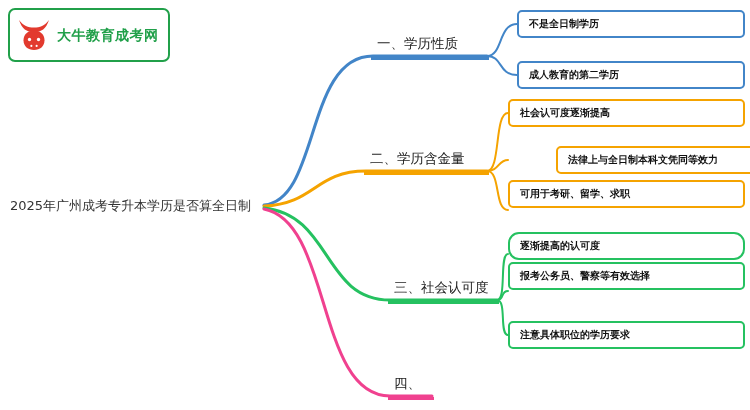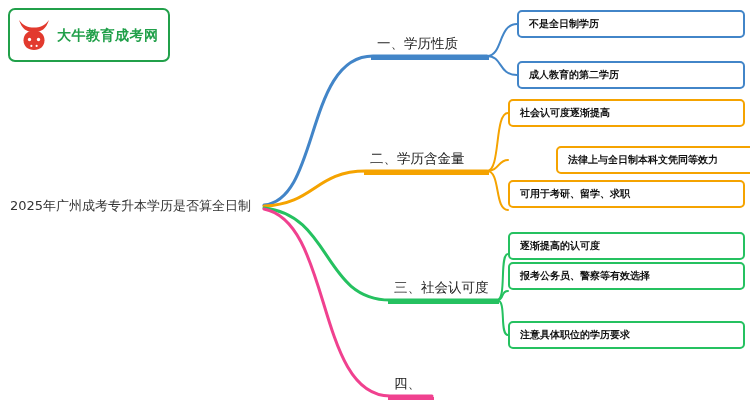--- a/index.html
+++ b/index.html
@@ -91,15 +91,15 @@
 <div class="branch-label bl3">三、社会认可度</div>
 <div class="branch-label bl4">四、</div>
 
 <div class="node-box c1" style="top:10px;">不是全日制学历</div>
 <div class="node-box c1" style="top:61px;">成人教育的第二学历</div>
 
 <div class="node-box c2" style="top:99px;">社会认可度逐渐提高</div>
 <div class="node-box c2" style="top:146px;margin-left:48px;">法律上与全日制本科文凭同等效力</div>
 <div class="node-box c2" style="top:180px;">可用于考研、留学、求职</div>
 
-<div class="node-box c3" style="top:232px;">逐渐提高的认可度</div>
+<div class="node-box c3" style="top:232px;border-radius:11px;">逐渐提高的认可度</div>
 <div class="node-box c3" style="top:262px;">报考公务员、警察等有效选择</div>
 <div class="node-box c3" style="top:321px;">注意具体职位的学历要求</div>
 
 </body></html>

